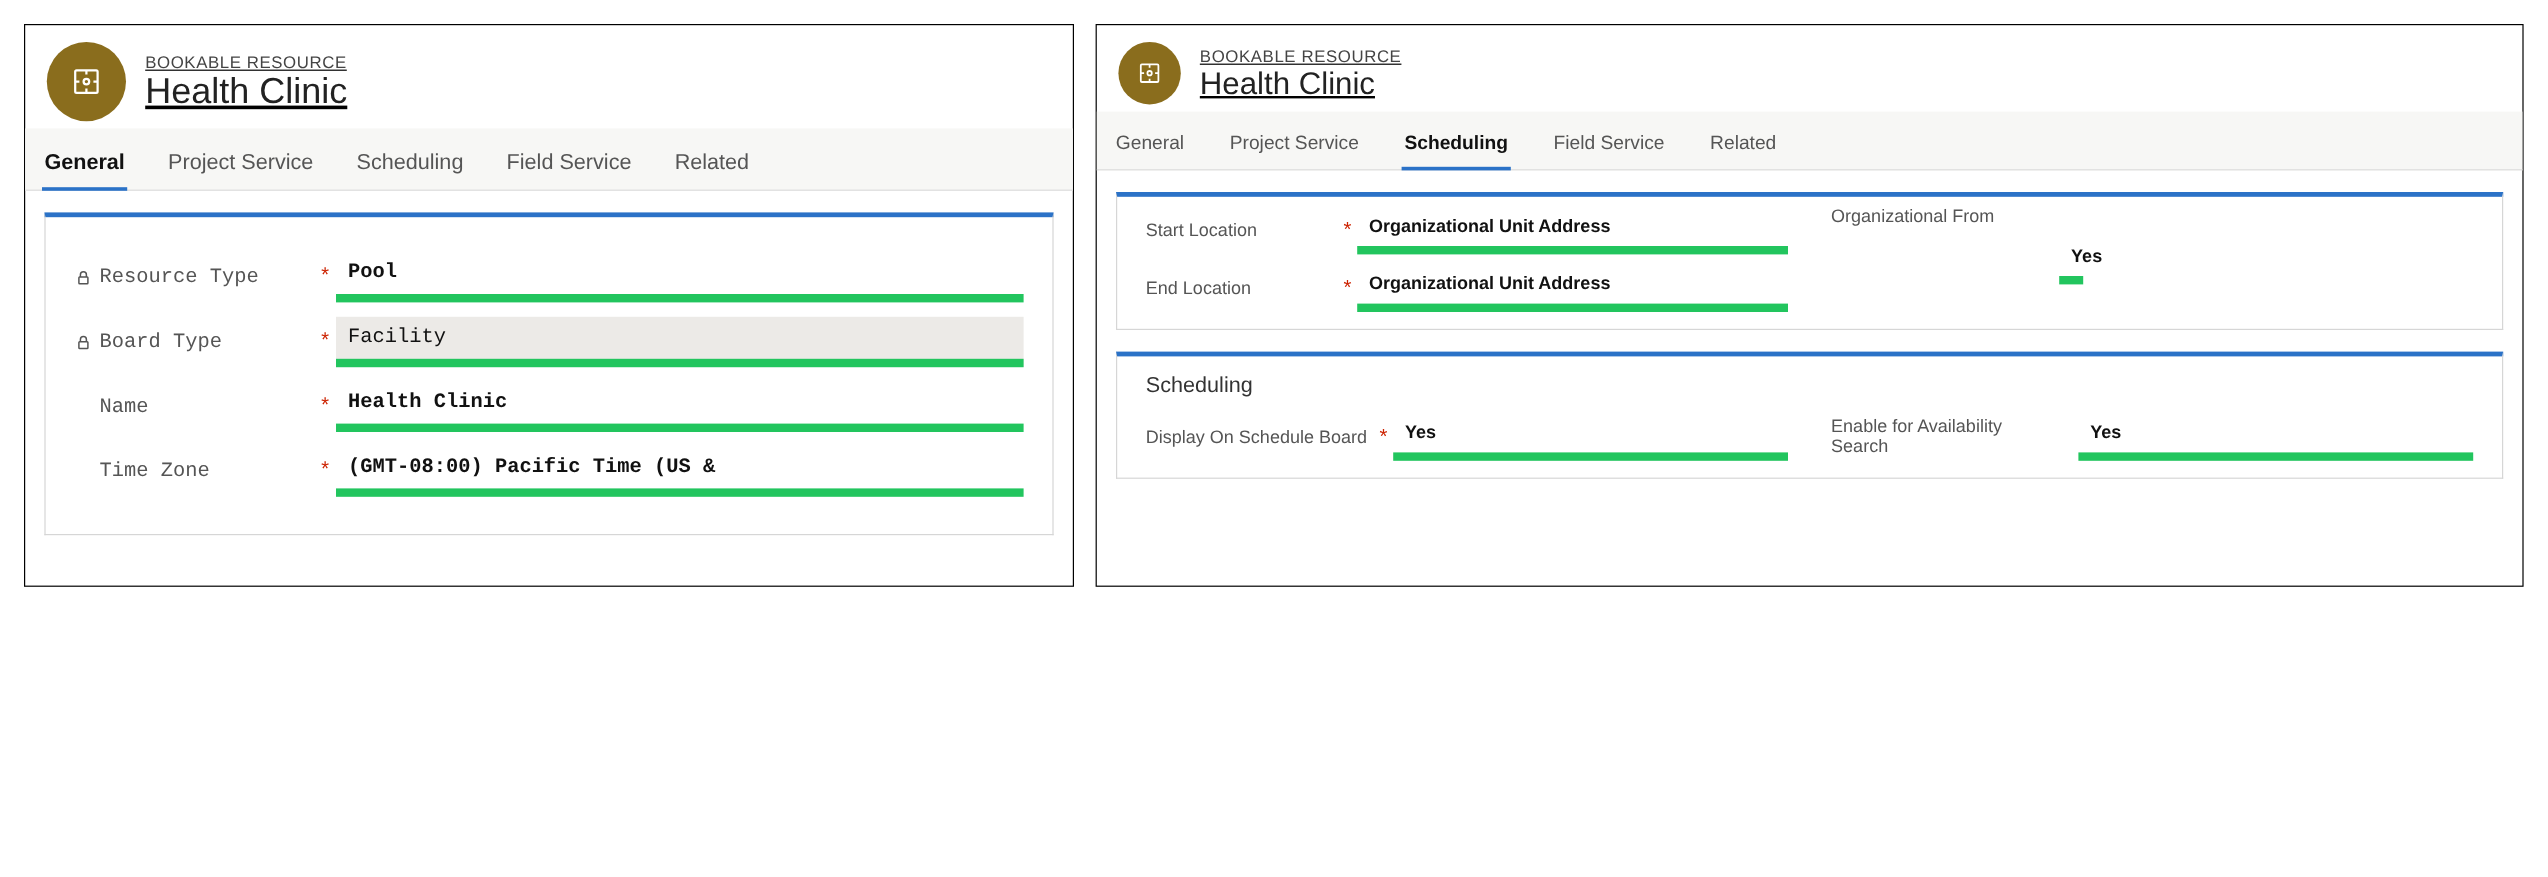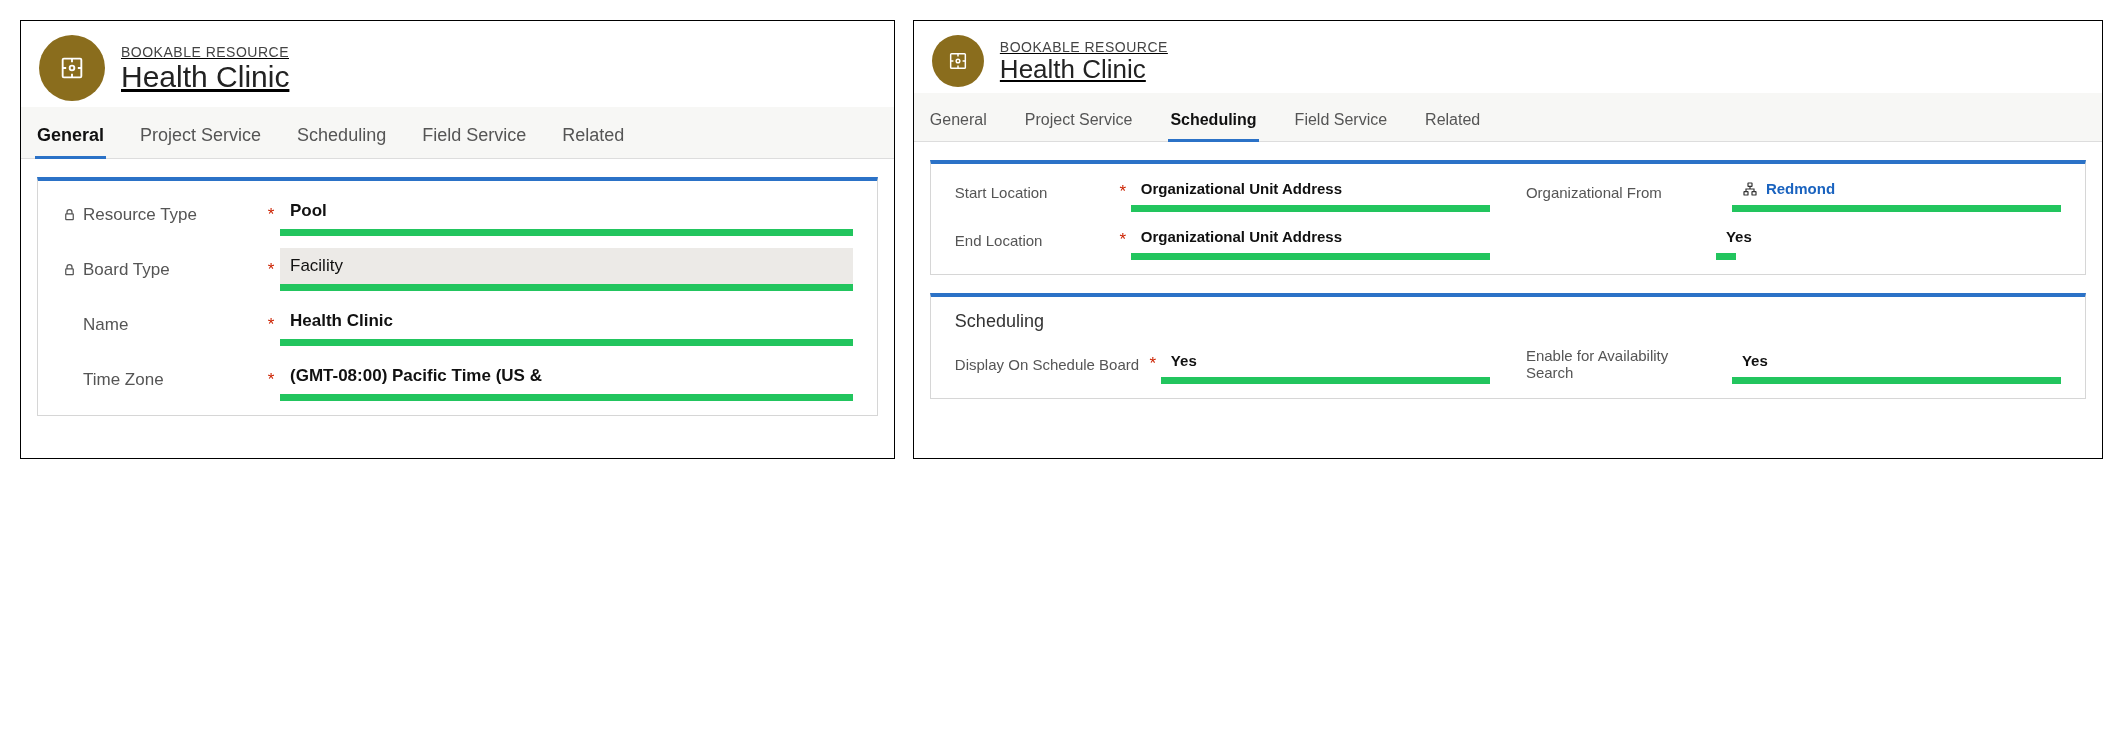--- a/index.html
+++ b/index.html
@@ -118,21 +118,21 @@
     border-bottom: 7px solid #22c55e;
     min-height: 38px;
     display: flex;
     align-items: center;
     gap: 8px;
   }
   .value-cell.bold { font-weight: 600; }
   .value-cell.shaded { background: #eceae7; }
   .value-cell.link { color: #1a63bf; font-weight: 600; }
   .tree-icon { width: 16px; height: 16px; color: #333; flex-shrink: 0; }
-  .group { padding: 0 24px; }
+  .group { padding: 17px 24px; font-family: Liberation Mono, monospace; }
   .group .field { grid-template-columns: 200px 18px 1fr; }
   
   .panel.right .avatar { width: 52px; height: 52px; }
   .panel.right .avatar svg { width: 22px; height: 22px; }
   .panel.right .entity-name { font-size: 26px; }
   .panel.right .tabs { gap: 34px; }
   .panel.right .tab { font-size: 16px; }
   .panel.right .label-cell { font-size: 15px; }
   .panel.right .value-cell { font-size: 15px; }
   .panel.right .field { grid-template-columns: 160px 16px 1fr; padding-top: 8px; }
@@ -254,29 +254,20 @@
             <div class="label-cell">End Location</div>
             <div class="req">*</div>
             <div class="value-cell bold">Organizational Unit Address</div>
           </div>
         </div>
 
         <div>
           <div class="field wide">
             <div class="label-cell">Organizational From</div>
             <div></div>
-            <div class="value-cell link">
-              <svg class="tree-icon" viewBox="0 0 24 24" fill="none" stroke="currentColor" stroke-width="1.8">
-                <rect x="9" y="3" width="6" height="5" rx="0.5"></rect>
-                <rect x="3" y="16" width="6" height="5" rx="0.5"></rect>
-                <rect x="15" y="16" width="6" height="5" rx="0.5"></rect>
-                <path d="M12 8v4M12 12H6v4M12 12h6v4"></path>
-              </svg>
-              <span>Redmond</span>
-            </div>
           </div>
           <div class="field wide">
             <div></div>
             <div class="value-cell bold">Yes</div>
           </div>
         </div>
       </div>
     </div>
 
     <div class="card">

